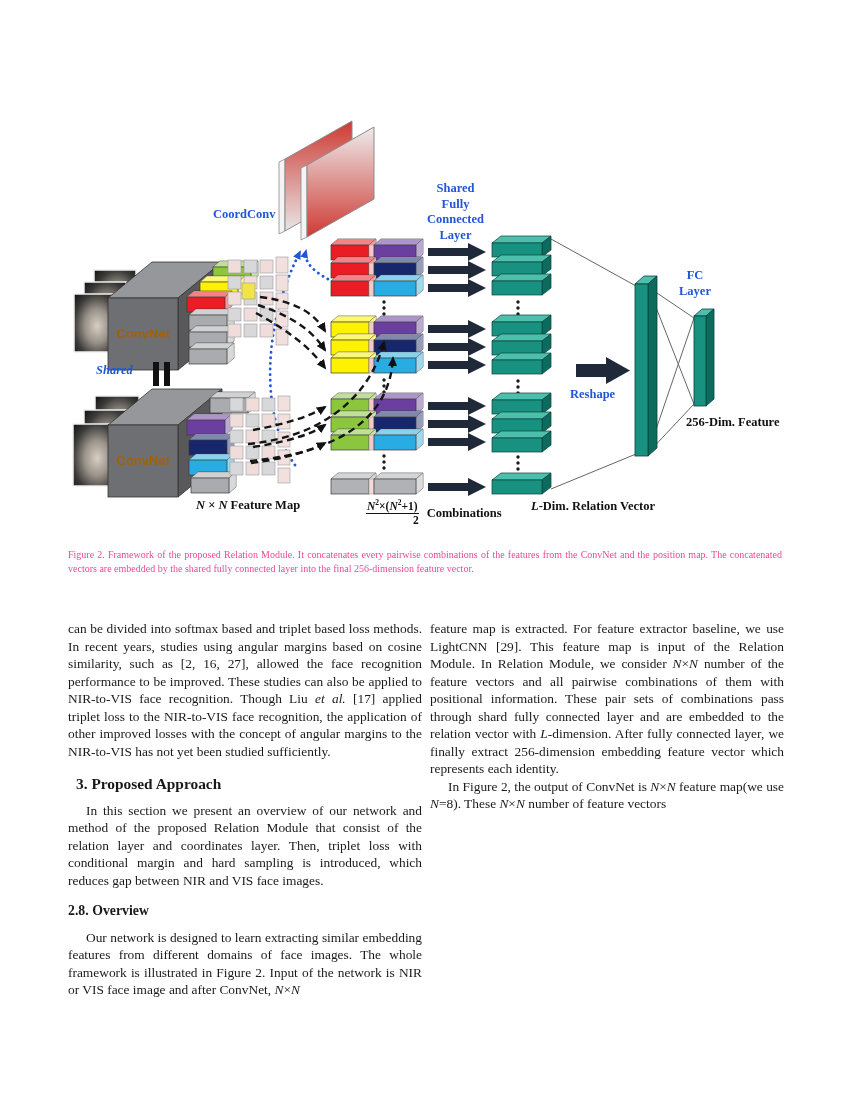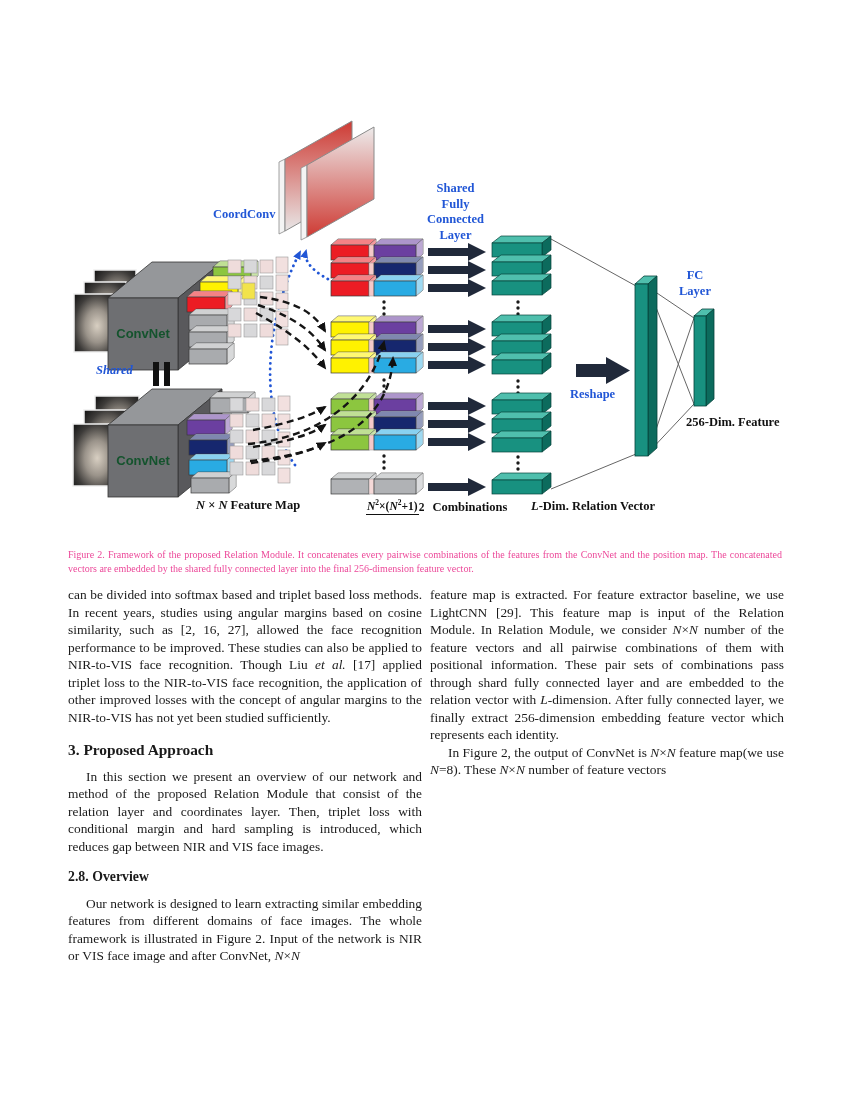--- a/index.html
+++ b/index.html
@@ -9,33 +9,33 @@
   }
   html,body{margin:0;padding:0;background:#fff;}
   .page{position:relative;width:850px;height:1100px;background:#fff;overflow:hidden;
         font-family:"Liberation Serif","DejaVu Serif",serif;color:var(--ink);}
   .figure{position:absolute;left:0;top:0;width:850px;height:545px;margin:0;}
   .figure svg{position:absolute;left:0;top:0;}
   .fig-label{position:absolute;font-weight:bold;font-size:12.5px;color:#111;white-space:nowrap;}
   .fig-label.blue{color:var(--accent);}
   .fig-label.center{text-align:center;white-space:normal;}
   .fig-label.it{font-style:italic;}
-  .convnet-label{position:absolute;width:70px;text-align:center;color:#14532d;
+  .convnet-label{position:absolute;width:70px;text-align:center;color:#a16207;
         font-family:"Liberation Sans","DejaVu Sans",sans-serif;font-weight:bold;font-size:13px;}
   .frac-wrap{display:flex;align-items:center;gap:8px;}
-  .frac{display:inline-flex;flex-direction:row;align-items:flex-end;font-size:11.5px;line-height:1.15;}
+  .frac{display:inline-flex;flex-direction:column;align-items:flex-end;font-size:11.5px;line-height:1.15;}
   .frac .num{border-bottom:1.2px solid #111;padding:0 1px;}
   sup{font-size:0.65em;line-height:0;}
   .caption{position:absolute;left:68px;top:548px;width:714px;font-size:10px;line-height:1.44;
         text-align:justify;color:#ec4899;}
-  .col{position:absolute;top:586px;width:354px;font-size:13.4px;line-height:17.5px;text-align:justify;font-family:Liberation Serif, serif;}
+  .col{position:absolute;top:620px;width:354px;font-size:13.4px;line-height:17.5px;text-align:justify;font-family:Liberation Serif, serif;}
   .col.left{left:68px;} .col.right{left:430px;}
   .col p{margin:0;}
   .col p.ind{text-indent:18px;}
-  .h-main{font-size:15.4px;font-weight:bold;margin:15px 0 9px;}
+  .h-main{font-size:15.4px;font-weight:bold;margin:15px 8px 9px;}
   .h-sub{font-size:13.8px;font-weight:bold;margin:13px 0 9px;}
 </style>
 </head>
 <body>
 
 <div class="page">
 
   <figure class="figure">
     <svg width="850" height="545" viewBox="0 0 850 545">
       <defs>

